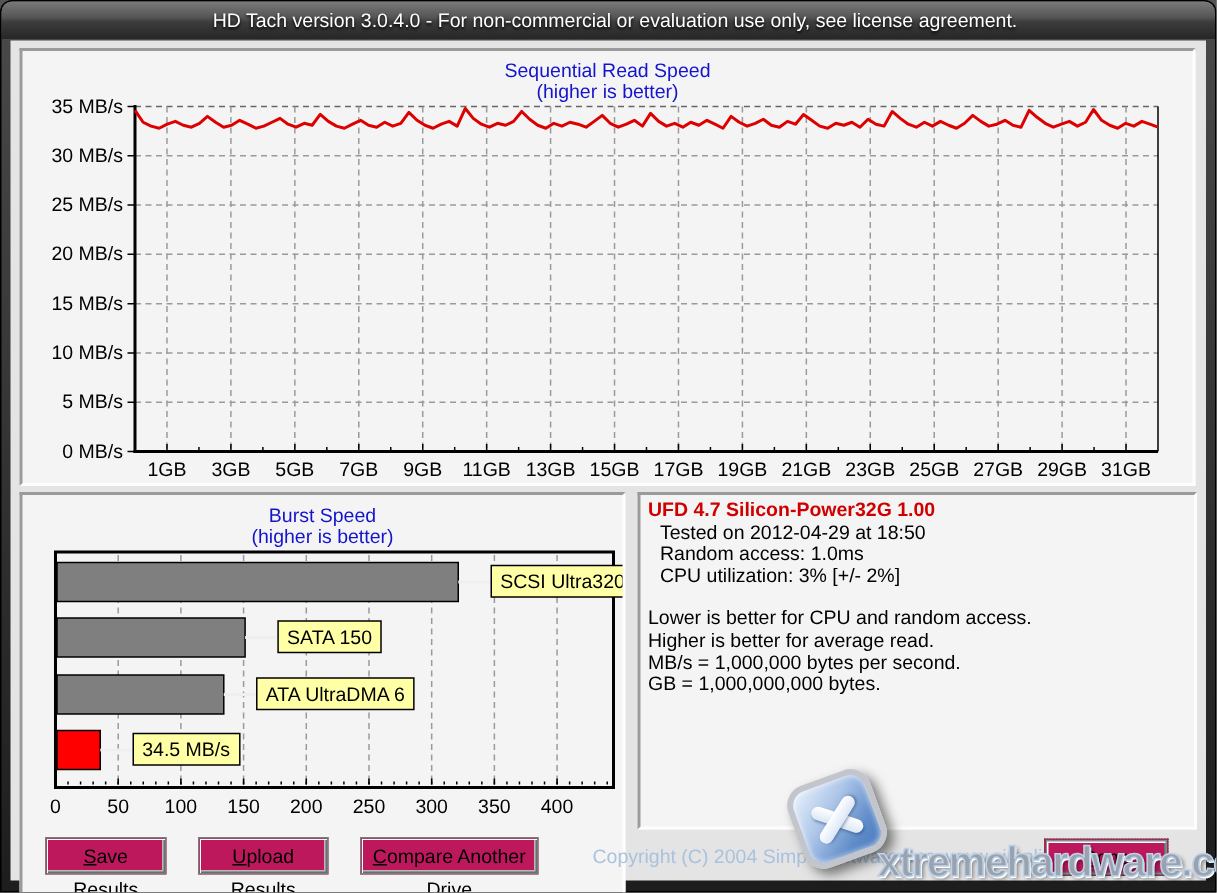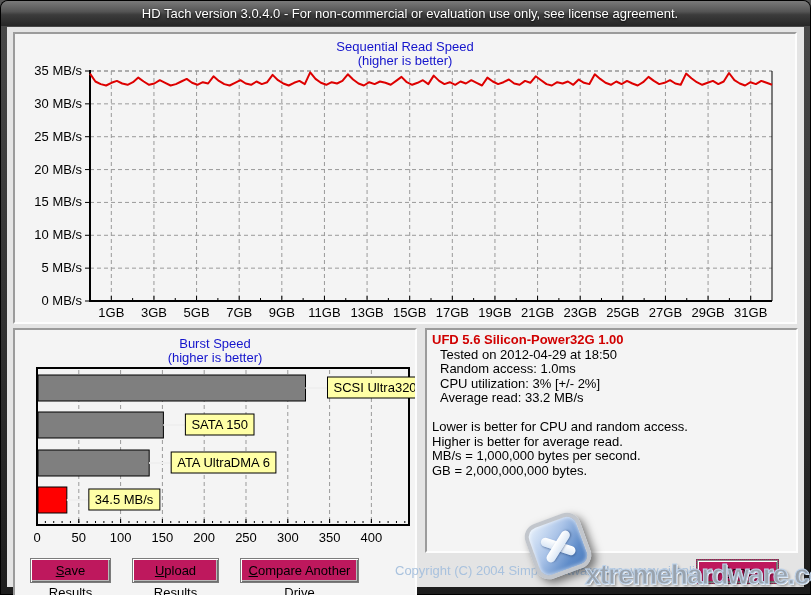--- a/index.html
+++ b/index.html
@@ -222,30 +222,29 @@
           <rect x="156.18202209472656" y="122" width="104.71875" height="21" fill="#ffffa6" stroke="#000" stroke-width="1"></rect>
           <text x="162.1820224719101" y="137" text-anchor="start">ATA UltraDMA 6</text>
           <rect x="23" y="157" width="28.840449438202246" height="26" fill="#ff0000" stroke="#000" stroke-width="1"></rect>
           <line x1="51.84044943820224" x2="73.84044943820224" y1="170" y2="170" stroke="#efefef" stroke-width="2"></line>
           <rect x="73.84044647216797" y="159" width="71.02539825439453" height="21" fill="#ffffa6" stroke="#000" stroke-width="1"></rect>
           <text x="79.84044943820224" y="174" text-anchor="start">34.5 MB/s</text>
         </svg>
     </div>
 
     <div class="panel info-panel">
-      <div class="info-drive">UFD 5.6 Silicon-Power32G 1.00</div>
+      <div class="info-drive">UFD 4.7 Silicon-Power32G 1.00</div>
       <div class="info-stat">Tested on 2012-04-29 at 18:50</div>
       <div class="info-stat">Random access: 1.0ms</div>
       <div class="info-stat">CPU utilization: 3% [+/- 2%]</div>
-      <div class="info-stat">Average read: 33.2 MB/s</div>
       <div class="info-gap"></div>
       <div>Lower is better for CPU and random access.</div>
       <div>Higher is better for average read.</div>
       <div>MB/s = 1,000,000 bytes per second.</div>
-      <div>GB = 2,000,000,000 bytes.</div>
+      <div>GB = 1,000,000,000 bytes.</div>
     </div>
 
     <button class="btn" style="left:23px;top:531px;width:81px;"><u>S</u>ave Results</button>
     <button class="btn" style="left:125px;top:531px;width:87px;"><u>U</u>pload Results</button>
     <button class="btn" style="left:233px;top:531px;width:119px;"><u>C</u>ompare Another Drive</button>
     <div class="copyright">Copyright (C) 2004 Simpli Software, Inc.  www.simplisoftware.com</div>
     <button class="btn btn-done" style="left:689px;top:532px;width:83px;"><u>D</u>one</button>
 
     <div class="watermark">
       <div class="wm-logo">

